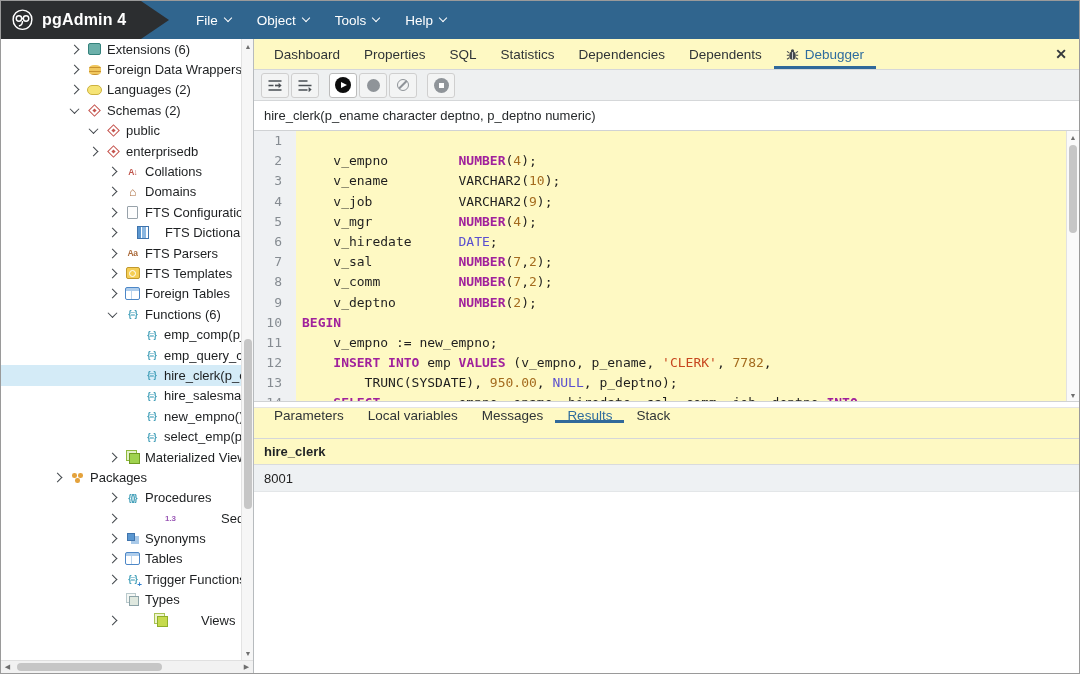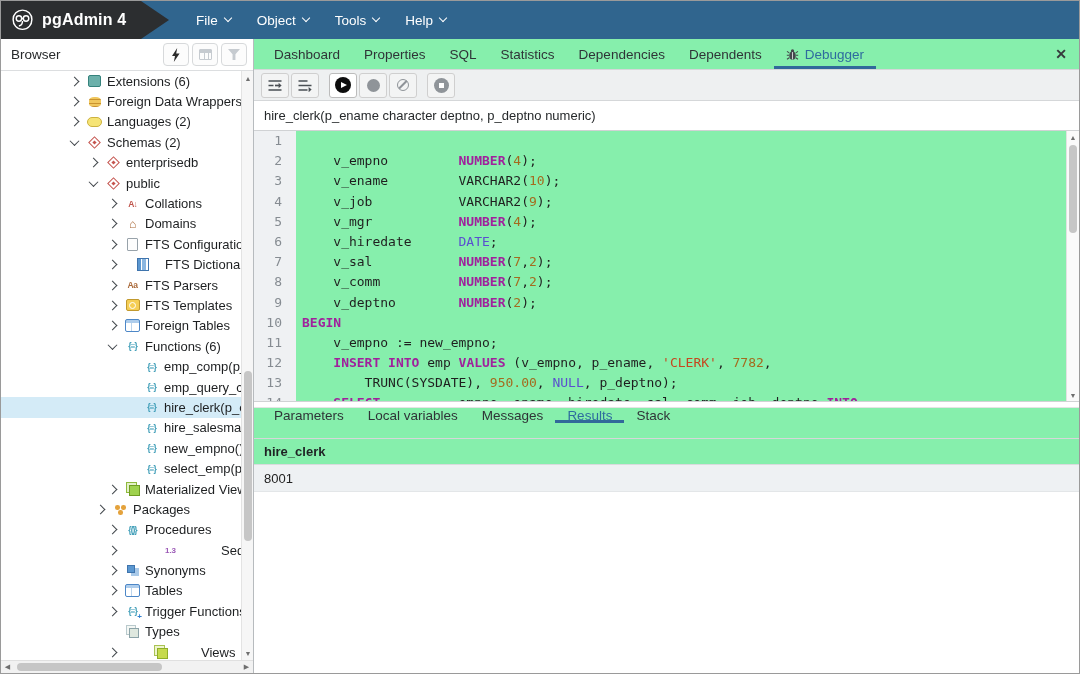--- a/index.html
+++ b/index.html
@@ -80,21 +80,21 @@
 
   
   .vscroll{ position:absolute; top:0; right:0; bottom:0; width:12px; background:#f6f6f6; border-left:1px solid #e3e3e3; }
   .vscroll .arr{ position:absolute; left:0; width:12px; height:12px; color:#6f6f6f; font-size:7px; display:flex; align-items:center; justify-content:center; }
   .vscroll .thumb{ position:absolute; left:1.5px; width:8px; background:#c6c6c6; border-radius:4px; }
   .hscroll{ height:13px; flex:0 0 auto; background:#f2f2f2; border-top:1px solid #e0e0e0; position:relative; }
   .hscroll .arr{ position:absolute; top:0; width:13px; height:12px; color:#6f6f6f; font-size:7px; display:flex; align-items:center; justify-content:center; }
   .hscroll .thumb{ position:absolute; top:2px; height:8px; background:#c6c6c6; border-radius:4px; }
 
   
-  .main{ flex:1; display:flex; flex-direction:column; min-width:0; background:#86efac; }
+  .main{ flex:1; display:flex; flex-direction:column; min-width:0; background:#fef9c3; }
   .tabbar{ height:31px; border-bottom:1px solid #d5d7d9; display:flex; align-items:stretch; padding-left:8px; position:relative; flex:0 0 auto; }
   .tab{ display:flex; align-items:center; padding:0 12px; font-size:13.5px; color:#2f3437; cursor:default; }
   .tab.active{ color:#2e6c9e; box-shadow:inset 0 -3px 0 #31699a; }
   .tab .bug{ margin-right:6px; display:flex; }
   .close-x{ position:absolute; right:12px; top:7px; font-size:14px; font-weight:bold; color:#35393c; }
 
   .dbg-toolbar{ height:31px; background:#eef0f1; border-bottom:1px solid #d5d7d9; display:flex; align-items:center; padding-left:7px; flex:0 0 auto; }
   .tbtn{ width:28px; height:25px; border:1px solid #cfcfcf; border-radius:3px; background:#f3f4f4;
          display:flex; align-items:center; justify-content:center; margin-right:2px; }
   .tbtn.active{ background:#fff; border-color:#bcbcbc; }
@@ -170,36 +170,20 @@
         <div class="menu-item">
           <span>Help</span>
           <span class="caret"></span>
         </div>
       </div>
   </div>
 
   <div class="content">
 
     <div class="sidebar">
-      <div class="browser-head">
-        <span class="browser-title">Browser</span>
-        <span class="bbtn">
-          <span style="display:flex;">
-            <svg width="10" height="14" viewBox="0 0 10 14">
-                <path d="M6.2 0L1 8h3l-1.2 6L8.6 5.6H5.2z" fill="#2b2b2b"></path>
-              </svg>
-          </span>
-        </span>
-        <span class="bbtn">
-          <span class="grid-ic"></span>
-        </span>
-        <span class="bbtn">
-          <span class="funnel-ic"></span>
-        </span>
-      </div>
       <div class="tree-wrap">
         <div class="tree-rows" id="tree-rows">
             <div class="trow" style="padding-left: 70px;">
               <span class="chev collapsed"></span>
               <span class="ti icon-extensions"></span>
               <span class="tlabel">Extensions (6)</span>
             </div>
             <div class="trow" style="padding-left: 70px;">
               <span class="chev collapsed"></span>
               <span class="ti icon-foreign-data-wrapper"></span>
@@ -209,29 +193,29 @@
               <span class="chev collapsed"></span>
               <span class="ti icon-languages"></span>
               <span class="tlabel">Languages (2)</span>
             </div>
             <div class="trow" style="padding-left: 70px;">
               <span class="chev expanded"></span>
               <span class="ti icon-schema"></span>
               <span class="tlabel">Schemas (2)</span>
             </div>
             <div class="trow" style="padding-left: 89px;">
-              <span class="chev collapsed"></span>
-              <span class="ti icon-schema"></span>
-              <span class="tlabel">enterprisedb</span>
-            </div>
-            <div class="trow" style="padding-left: 89px;">
               <span class="chev expanded"></span>
               <span class="ti icon-schema"></span>
               <span class="tlabel">public</span>
             </div>
+            <div class="trow" style="padding-left: 89px;">
+              <span class="chev collapsed"></span>
+              <span class="ti icon-schema"></span>
+              <span class="tlabel">enterprisedb</span>
+            </div>
             <div class="trow" style="padding-left: 108px;">
               <span class="chev collapsed"></span>
               <span class="ti icon-collation"></span>
               <span class="tlabel">Collations</span>
             </div>
             <div class="trow" style="padding-left: 108px;">
               <span class="chev collapsed"></span>
               <span class="ti icon-domain"></span>
               <span class="tlabel">Domains</span>
             </div>
@@ -293,21 +277,21 @@
             <div class="trow" style="padding-left: 127px;">
               <span class="chev none" style="visibility: hidden;"></span>
               <span class="ti icon-function-leaf"></span>
               <span class="tlabel">select_emp(p_e</span>
             </div>
             <div class="trow" style="padding-left: 108px;">
               <span class="chev collapsed"></span>
               <span class="ti icon-materialized-view"></span>
               <span class="tlabel">Materialized Views</span>
             </div>
-            <div class="trow" style="padding-left: 96px; text-align: center;">
+            <div class="trow" style="padding-left: 53px; text-align: center;">
               <span class="chev collapsed"></span>
               <span class="ti icon-package"></span>
               <span class="tlabel">Packages</span>
             </div>
             <div class="trow" style="padding-left: 108px;">
               <span class="chev collapsed"></span>
               <span class="ti icon-procedure"></span>
               <span class="tlabel">Procedures</span>
             </div>
             <div class="trow" style="padding-left: 108px; gap: 38px;">

